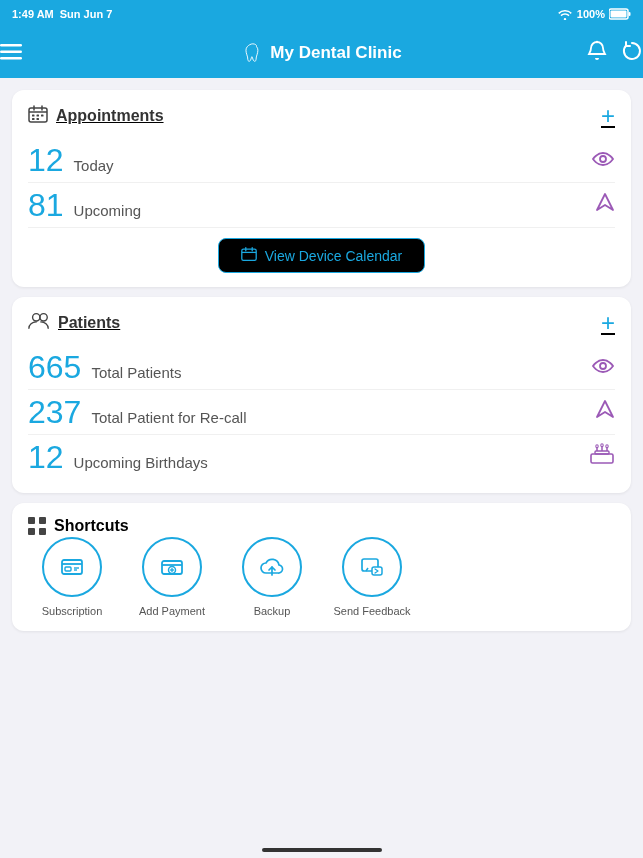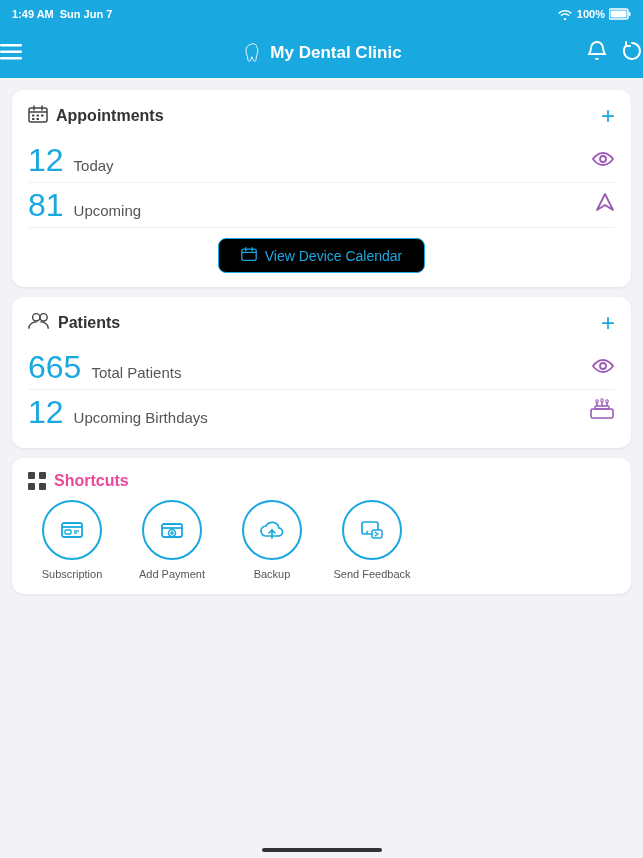--- a/index.html
+++ b/index.html
@@ -75,20 +75,21 @@
       border-radius: 12px;
       padding: 14px 16px;
       box-shadow: 0 1px 3px rgba(0,0,0,0.07);
     }
 
     .card-header {
       display: flex;
       align-items: center;
       justify-content: space-between;
       margin-bottom: 10px;
+      text-decoration: underline;
     }
     .card-title {
       display: flex;
       align-items: center;
       gap: 8px;
       font-size: 16px;
       font-weight: 600;
       color: #333;
     }
     .card-title-icon { font-size: 18px; color: #555; }
@@ -146,22 +147,22 @@
     }
     .calendar-btn-icon { font-size: 15px; }
 
     
     .shortcuts-header {
       display: flex;
       align-items: center;
       gap: 8px;
       font-size: 16px;
       font-weight: 600;
-      color: #ec4899;
-      margin-bottom: 10px;
+      color: #000000;
+      margin-bottom: 2px;
     }
     .shortcuts-grid {
       display: flex;
       gap: 20px;
       justify-content: flex-start;
       padding: 0 4px;
     }
     .shortcut-item {
       display: flex;
       flex-direction: column;
@@ -341,20 +342,31 @@
         <span class="stat-label">Total Patients</span>
       </div>
       <span class="stat-icon">
         <svg width="24" height="16" viewBox="0 0 24 16" fill="none">
           <path d="M12 2C6 2 2 8 2 8s4 6 10 6 10-6 10-6-4-6-10-6z" stroke="#9b59b6" stroke-width="1.8" fill="none"></path>
           <circle cx="12" cy="8" r="3" stroke="#9b59b6" stroke-width="1.8" fill="none"></circle>
         </svg>
       </span>
     </div>
 
+    <div class="stat-row">
+      <div class="stat-left">
+        <span class="stat-number">237</span>
+        <span class="stat-label">Total Patient for Re-call</span>
+      </div>
+      <span class="stat-icon">
+        <svg width="20" height="20" viewBox="0 0 20 20" fill="none">
+          <path d="M2 18L10 2l8 16-8-5-8 5z" stroke="#9b59b6" stroke-width="1.8" stroke-linejoin="round" fill="none"></path>
+        </svg>
+      </span>
+    </div>
 
     <div class="stat-row">
       <div class="stat-left">
         <span class="stat-number">12</span>
         <span class="stat-label">Upcoming Birthdays</span>
       </div>
       <span class="stat-icon">
         <svg width="26" height="22" viewBox="0 0 26 22" fill="none">
 
           <rect x="2" y="11" width="22" height="9" rx="1.5" stroke="#9b59b6" stroke-width="1.6" fill="none"></rect>

